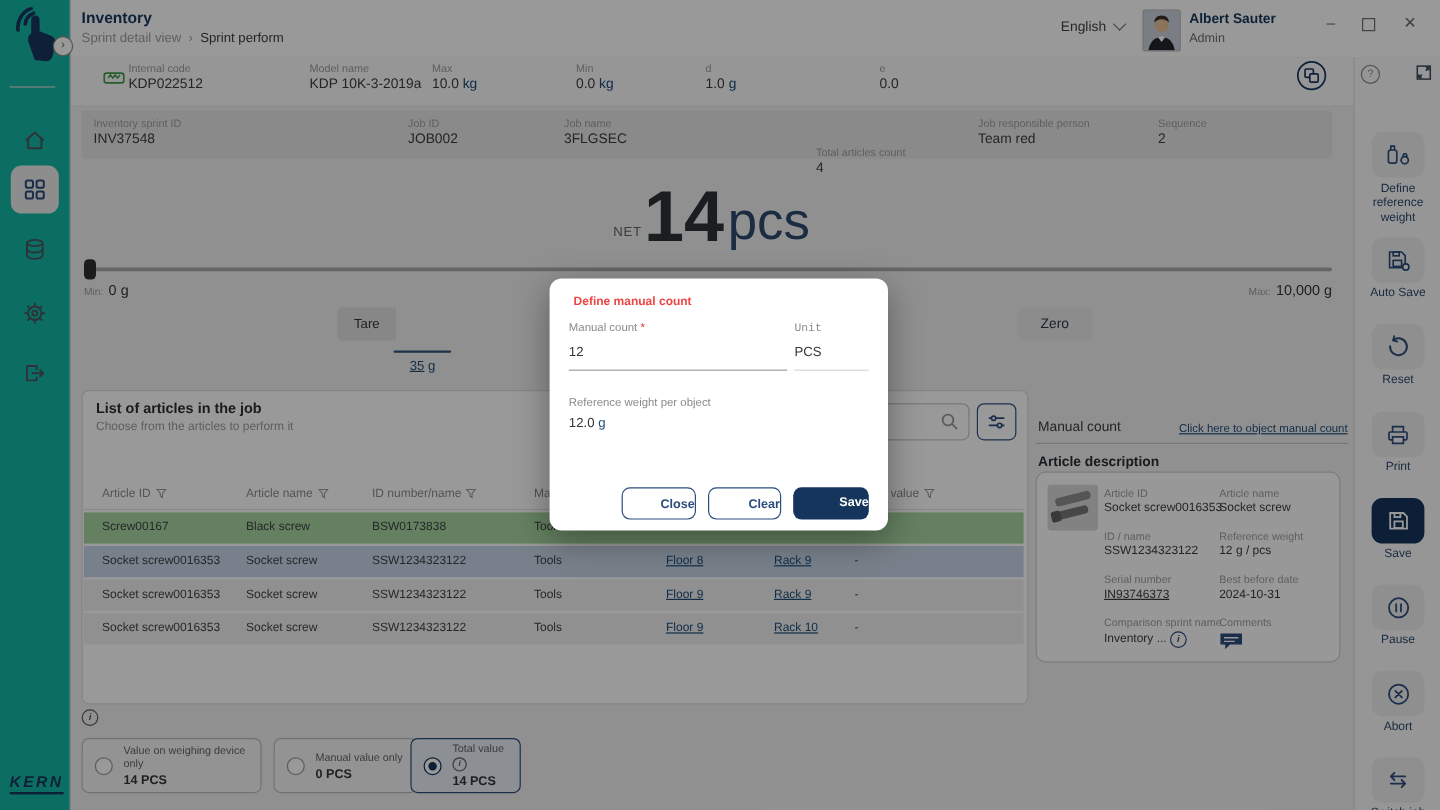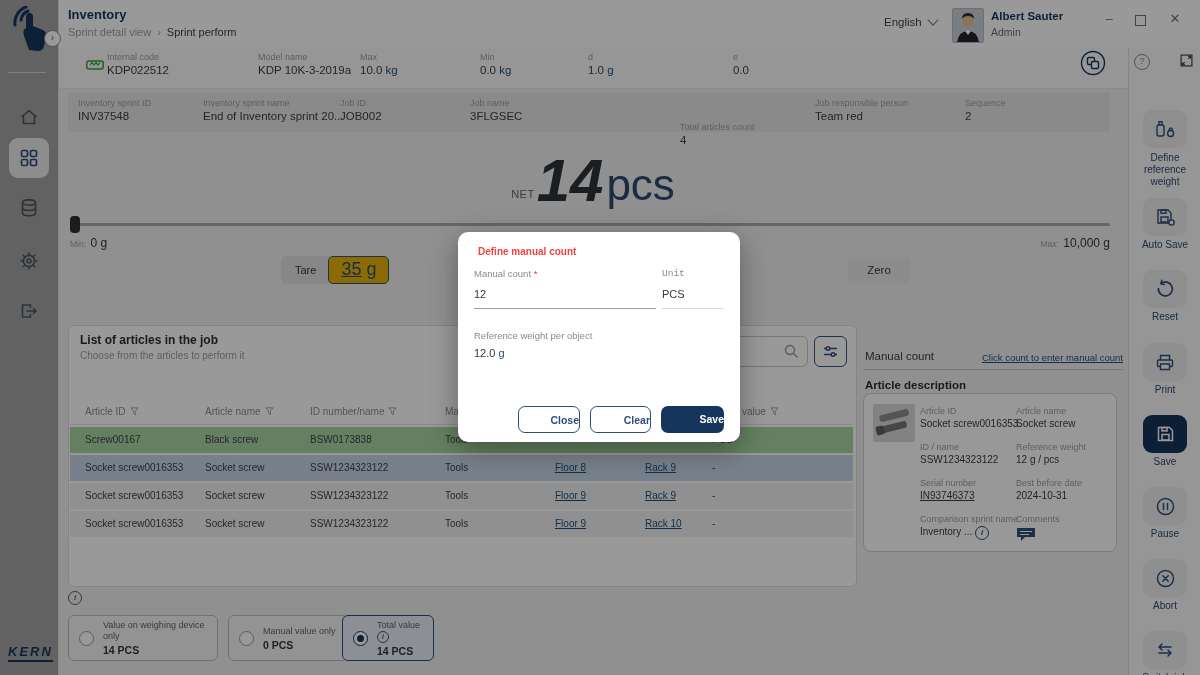--- a/index.html
+++ b/index.html
@@ -2,21 +2,21 @@
 <html><head>
 <meta charset="utf-8">
 <style>
   html,body{margin:0;padding:0;background:#222;}
   .app{position:relative;width:1200px;height:675px;overflow:hidden;background:#f1f1f1;
        font-family:"Liberation Sans",sans-serif;-webkit-font-smoothing:antialiased;}
   .abs{position:absolute;}
   svg{display:block;}
 
   
-  .sidebar{position:absolute;left:0;top:0;width:58px;height:675px;background:#a3a3a3;border-right:1px solid #e2e2e2;z-index:5;}
+  .sidebar{position:absolute;left:0;top:0;width:58px;height:675px;background:#14b8a6;border-right:1px solid #e2e2e2;z-index:5;}
   .side-divider{position:absolute;left:8px;top:72px;width:38px;height:1px;background:#d7d7d7;}
   .collapse-btn{position:absolute;left:44px;top:30px;width:15px;height:15px;border:1px solid #8a8a8a;border-radius:50%;
      background:#fff;color:#6b6b6b;font-size:10px;line-height:13px;text-align:center;z-index:6;}
   .nav-ic{position:absolute;left:18px;}
   .nav-active{position:absolute;left:9px;top:138px;width:40px;height:40px;background:#ececec;border-radius:9px;}
   .kern-logo{position:absolute;left:8px;top:644px;font-size:13px;font-weight:bold;font-style:italic;color:#16365c;
      letter-spacing:2px;border-bottom:2px solid #16365c;padding-bottom:1px;}
 
   
   .header{position:absolute;left:58px;top:0;width:1142px;height:48px;background:#ffffff;border-bottom:1px solid #e0e0e0;}
@@ -44,34 +44,34 @@
   
   .devbar{position:absolute;left:58px;top:48px;width:1070px;height:40px;background:#fafafa;border-bottom:1px solid #e6e6e6;}
   .f-lbl{font-size:9px;color:#9b9da1;white-space:nowrap;}
   .f-val{font-size:11.5px;color:#3a3d42;margin-top:2px;white-space:nowrap;}
   .unit{color:#1f4e79;}
   .sprintbar{position:absolute;left:68px;top:92px;width:1042px;height:40px;background:#e7e7e7;border-radius:3px;}
 
   
   .net-wrap{position:absolute;left:58px;top:144px;width:1070px;height:66px;display:flex;align-items:flex-end;justify-content:center;}
   .net-lbl{font-size:11px;color:#636363;letter-spacing:.5px;margin:0 2px 10px 0;}
-  .net-val{font-size:60px;font-weight:bold;color:#2e3338;line-height:58px;font-style:italic;}
+  .net-val{font-size:60px;font-weight:bold;color:#2e3338;line-height:58px;}
   .net-unit{font-size:44px;color:#2c4a6e;line-height:50px;margin-left:3px;}
 
   
   .track{position:absolute;left:70px;top:223px;width:1040px;height:3px;background:#ababab;border-radius:2px;}
   .thumb{position:absolute;left:70px;top:216px;width:10px;height:17px;background:#303030;border-radius:4px;}
   .minmax{font-size:8.5px;color:#9b9da1;}
   .mm-val{font-size:12px;color:#33363a;}
 
   
   .tare{position:absolute;left:281px;top:256px;height:28px;display:flex;}
   .tare-lbl{background:#e2e2e2;border-radius:5px 0 0 5px;font-size:11px;color:#33363a;padding:0 14px;line-height:28px;}
   .tare-val{background:#eab308;border:1.5px solid #31547d;border-radius:5px;margin-left:-2px;padding:0 12px;
-      font-size:18px;color:#1f4e79;line-height:25px;}
+      font-size:11px;color:#1f4e79;line-height:25px;margin-top:36px;}
   .tare-val .n{text-decoration:underline;}
   .zero-btn{position:absolute;left:848px;top:257px;width:62px;height:26px;background:#e9e9e9;border-radius:4px;
       font-size:11.5px;color:#2f3a4a;text-align:center;line-height:26px;}
 
   
   .card{position:absolute;left:68px;top:325px;width:787px;height:260px;background:#ffffff;border:1px solid #ddd;border-radius:6px;}
   .card-title{position:absolute;left:80px;top:333px;font-size:12px;font-weight:bold;color:#2b2f33;}
   .card-sub{position:absolute;left:80px;top:350px;font-size:10px;color:#9b9da1;}
   .search{position:absolute;left:630px;top:336px;width:176px;height:29px;background:#fff;border:1px solid #c9c9c9;border-radius:6px;}
   .filterbtn{position:absolute;left:814px;top:336px;width:31px;height:29px;border:1.5px solid #31547d;border-radius:6px;
@@ -254,24 +254,20 @@
         <rect x="11.5" y="11.5" width="7" height="7" rx="1.2" fill="#fff"></rect>
       </svg>
     </span>
   </div>
 
   <div class="sprintbar"></div>
   <div class="abs" style="left:78px;top:98px;">
     <div class="f-lbl">Inventory sprint ID</div>
       <div class="f-val">INV37548</div>
   </div>
-  <div class="abs" style="left:203px;top:98px;">
-    <div class="f-lbl">Inventory sprint name</div>
-      <div class="f-val">End of Inventory sprint 20...</div>
-  </div>
   <div class="abs" style="left:340px;top:98px;">
     <div class="f-lbl">Job ID</div>
       <div class="f-val">JOB002</div>
   </div>
   <div class="abs" style="left:470px;top:98px;">
     <div class="f-lbl">Job name</div>
       <div class="f-val">3FLGSEC</div>
   </div>
   <div class="abs" style="left:680px;top:98px;margin-top:24px;">
     <div class="f-lbl">Total articles count</div>
@@ -424,21 +420,21 @@
   </div>
   <div class="opt-card selected" style="left:342px;width:92px;">
     <span class="radio on"></span>
     <span>
         <div class="opt-lbl"><span>Total value</span> <span class="info-ic" style="width:10px;height:10px;line-height:9px;font-size:7px;">i</span></div>
     <div class="opt-val">14 PCS</div>
       </span>
   </div>
 
   <div class="mc-title">Manual count</div>
-  <div class="mc-link">Click count to enter manual count</div>
+  <div class="mc-link">Click here to object manual count</div>
   <div class="mc-divider"></div>
   <div class="ad-title">Article description</div>
   <div class="ad-card"></div>
   <div class="ad-thumb">
     <svg width="42" height="38" viewBox="0 0 42 38">
       <rect width="42" height="38" fill="#d9d9d9"></rect>
       <rect x="6" y="8" width="30" height="7" rx="3" transform="rotate(-14 21 11)" fill="#8e8e8e"></rect>
       <rect x="4" y="20" width="30" height="7" rx="3" transform="rotate(-14 19 23)" fill="#777777"></rect>
       <rect x="3" y="22" width="8" height="9" rx="2" transform="rotate(-14 7 26)" fill="#5f5f5f"></rect>
     </svg>

